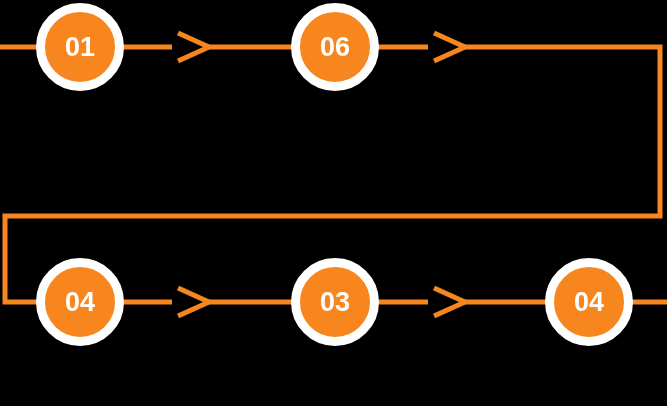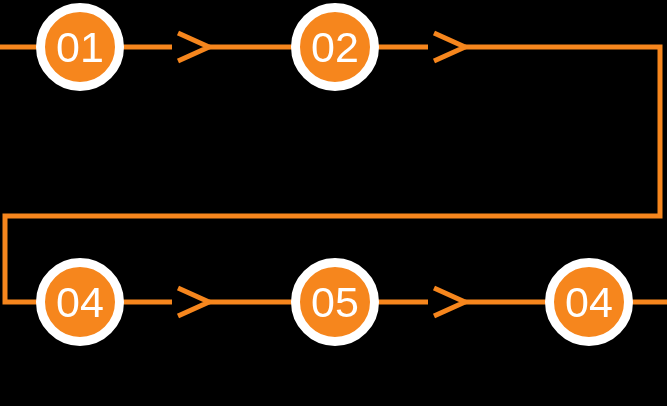--- a/index.html
+++ b/index.html
@@ -36,22 +36,22 @@
     height: 70px;
     border: 9px solid var(--node-ring, #FFFFFF);
     border-radius: 50%;
     background: var(--node-fill, #F6861D);
     display: flex;
     align-items: center;
     justify-content: center;
   }
   .step-label {
     color: var(--node-text, #FFFFFF);
-    font-size: 43px;
-    font-weight: normal;
+    font-size: 27px;
+    font-weight: bold;
     line-height: 1;
     letter-spacing: 0;
     user-select: none;
   }
   
   .pos-1 { left: 36px;  top: 3px;   }
   .pos-2 { left: 291px; top: 3px;   }
   .pos-3 { left: 545px; top: 3px;   }
   .pos-4 { left: 36px;  top: 258px; justify-content: center; }
   .pos-5 { left: 291px; top: 258px; }
@@ -73,25 +73,25 @@
     <polyline class="stroke" points="178,33 209,47 178,61"></polyline>
     <polyline class="stroke" points="434,33 465,47 434,61"></polyline>
     <polyline class="stroke" points="178,288 209,302 178,316"></polyline>
     <polyline class="stroke" points="434,288 465,302 434,316"></polyline>
   </svg>
 
   <div class="step-node pos-1">
     <span class="step-label">01</span>
   </div>
   <div class="step-node pos-2">
-    <span class="step-label">02</span>
+    <span class="step-label">06</span>
   </div>
   <div class="step-node pos-4">
     <span class="step-label">04</span>
   </div>
   <div class="step-node pos-5">
-    <span class="step-label">05</span>
+    <span class="step-label">03</span>
   </div>
   <div class="step-node pos-6">
     <span class="step-label">04</span>
   </div>
 
 </div>
 
 </body></html>

